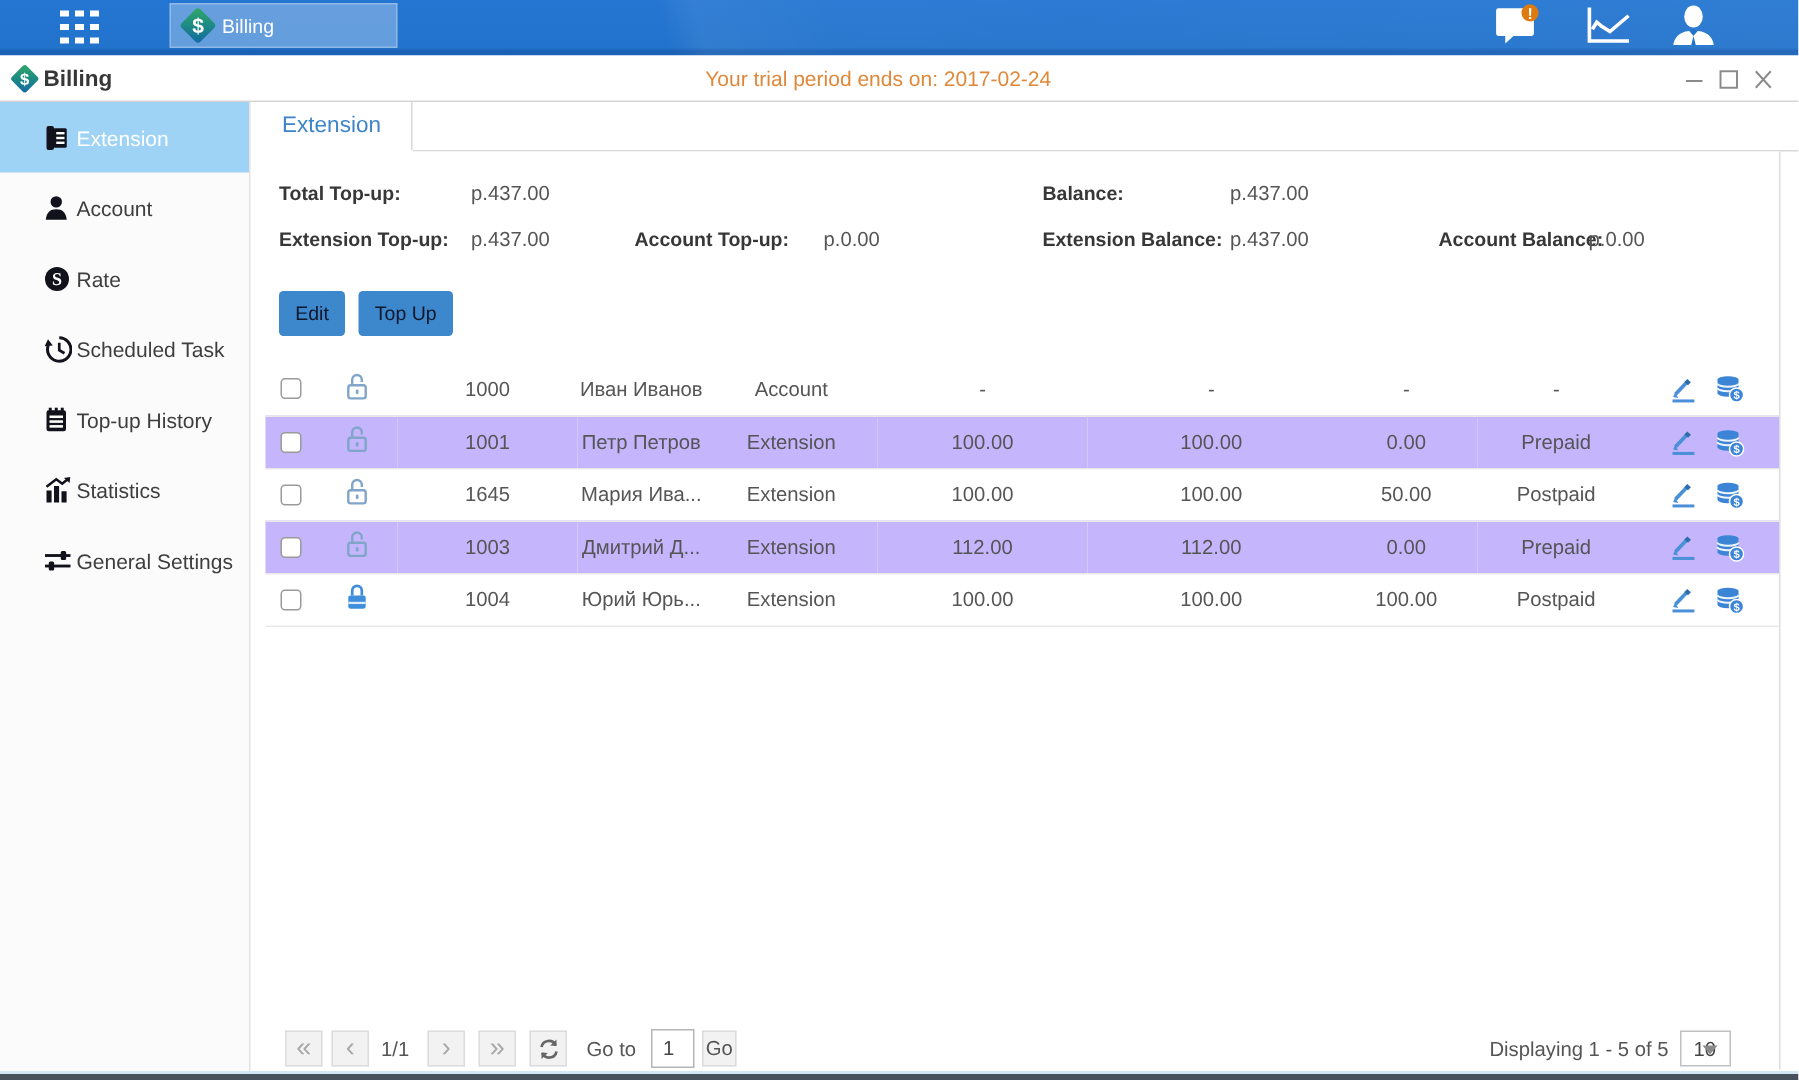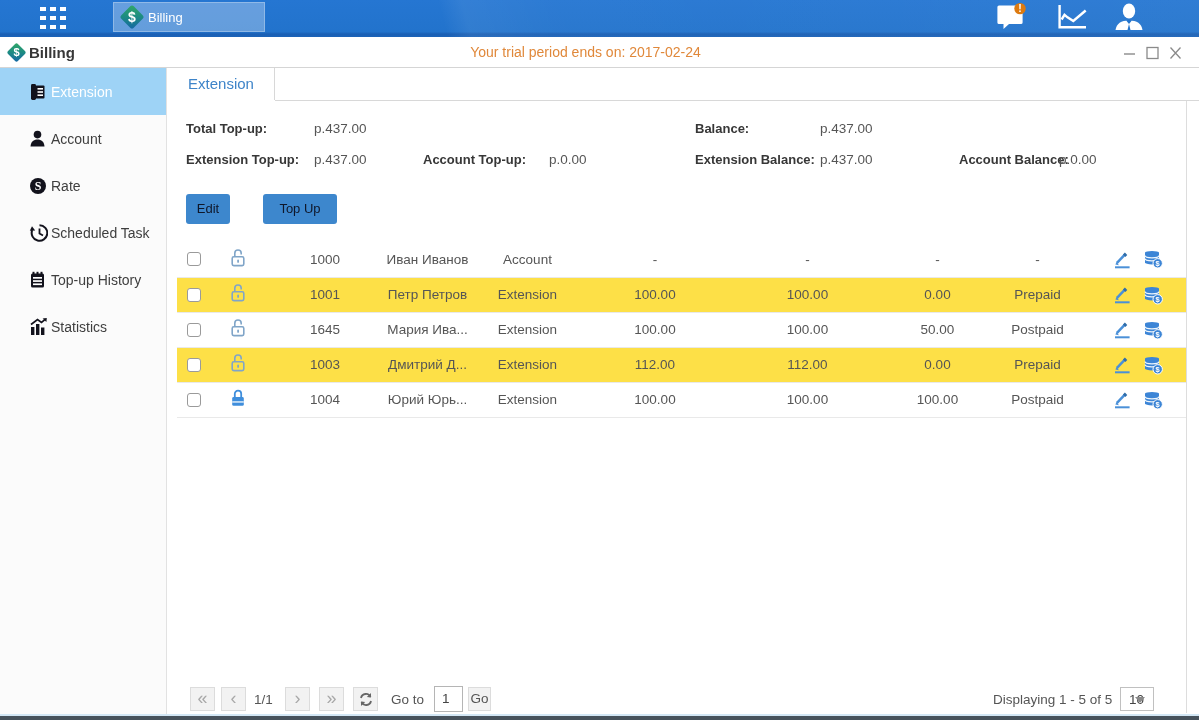--- a/index.html
+++ b/index.html
@@ -52,21 +52,21 @@
 
 .btn { position:absolute; top:93px; height:30px; background:#3d87cd; color:#0f172a;
   font-size:13px; border-radius:3px; text-align:center; line-height:30px; }
 
 
 table.grid { position:absolute; left:9px; top:141px; width:1009px; border-collapse:collapse; table-layout:fixed; }
 table.grid th { font-weight:normal; font-size:13.5px; color:#555; height:32px;
   border-top:1px solid #ccc; border-bottom:1px solid #ccc; text-align:center; }
 table.grid td { font-size:13.5px; color:#555; height:35px; text-align:center;
   border-bottom:1px solid #e9e9e9; padding:0; }
-table.grid tr.alt td { background:#fde047; }
+table.grid tr.alt td { background:#c4b5fd; }
 .cb { width:14px; height:14px; border:1px solid #9a9a9a; border-radius:3px; background:#fff; margin:0 auto; }
 
 
 .pager { position:absolute; left:0; top:585px; width:1019px; height:26px; }
 .pbtn { position:absolute; top:1px; width:25px; height:24px; background:#f2f2f2;
   border:1px solid #dcdcdc; color:#a8a8a8; font-size:18px; text-align:center; line-height:21px; }
 .ptext { position:absolute; font-size:13.5px; color:#555; }
 .pinput { position:absolute; top:0; width:29px; height:26px; border:1px solid #b5b5b5;
   font-size:13.5px; color:#444; padding-left:7px; line-height:24px; background:#fff; }
 .gobtn { position:absolute; top:1px; width:23px; height:24px; background:#f2f2f2;
@@ -220,20 +220,29 @@
   <div class="sbitem">
     <svg width="19" height="18" viewBox="0 0 19 18">
       <rect x="2" y="9" width="3.4" height="8" fill="#12121c"></rect>
       <rect x="7" y="6" width="3.4" height="11" fill="#12121c"></rect>
       <rect x="12" y="9.5" width="3.4" height="7.5" fill="#12121c"></rect>
       <path d="M2 6.5 L8.5 1.5 L12.5 4.5 L16.5 1.2" fill="none" stroke="#12121c" stroke-width="1.7"></path>
       <path d="M17.8 0 L13.6 0.6 L17.4 4 Z" fill="#12121c"></path>
     </svg>
     <span class="txt">Statistics</span>
   </div>
+  <div class="sbitem">
+    <svg width="19" height="18" viewBox="0 0 19 18">
+      <rect x="1" y="4.4" width="17" height="1.9" fill="#12121c"></rect>
+      <rect x="11.5" y="2.4" width="3.6" height="5.9" rx="1" fill="#12121c"></rect>
+      <rect x="1" y="11.4" width="17" height="1.9" fill="#12121c"></rect>
+      <rect x="3.5" y="9.4" width="3.6" height="5.9" rx="1" fill="#12121c"></rect>
+    </svg>
+    <span class="txt">General Settings</span>
+  </div>
 </div>
 
 <div class="content">
   <div class="tab">Extension</div>
   <div class="tabline"></div>
   <div class="panel">
     <div class="lbl" style="left:18px; top:20px;">Total Top-up:</div>
     <div class="val" style="left:146px; top:20px;">p.437.00</div>
     <div class="lbl" style="left:527px; top:20px;">Balance:</div>
     <div class="val" style="left:652px; top:20px;">p.437.00</div>
@@ -241,21 +250,21 @@
     <div class="lbl" style="left:18px; top:51px;">Extension Top-up:</div>
     <div class="val" style="left:146px; top:51px;">p.437.00</div>
     <div class="lbl" style="left:255px; top:51px;">Account Top-up:</div>
     <div class="val" style="left:381px; top:51px;">p.0.00</div>
     <div class="lbl" style="left:527px; top:51px;">Extension Balance:</div>
     <div class="val" style="left:652px; top:51px;">p.437.00</div>
     <div class="lbl" style="left:765px; top:51px;margin-left:26px;">Account Balance:</div>
     <div class="val" style="left:891px; top:51px;">p.0.00</div>
 
     <div class="btn" style="left:18px; width:44px;">Edit</div>
-    <div class="btn" style="left:71px; width:74px;margin-left:24px;">Top Up</div>
+    <div class="btn" style="left:71px; width:63px;">Top Up</div>
 
     <table class="grid">
       <colgroup>
         <col style="width:33px">
           <col style="width:55px">
           <col style="width:120px">
           <col style="width:85px">
         <col style="width:115px">
           <col style="width:140px">
           <col style="width:165px">

